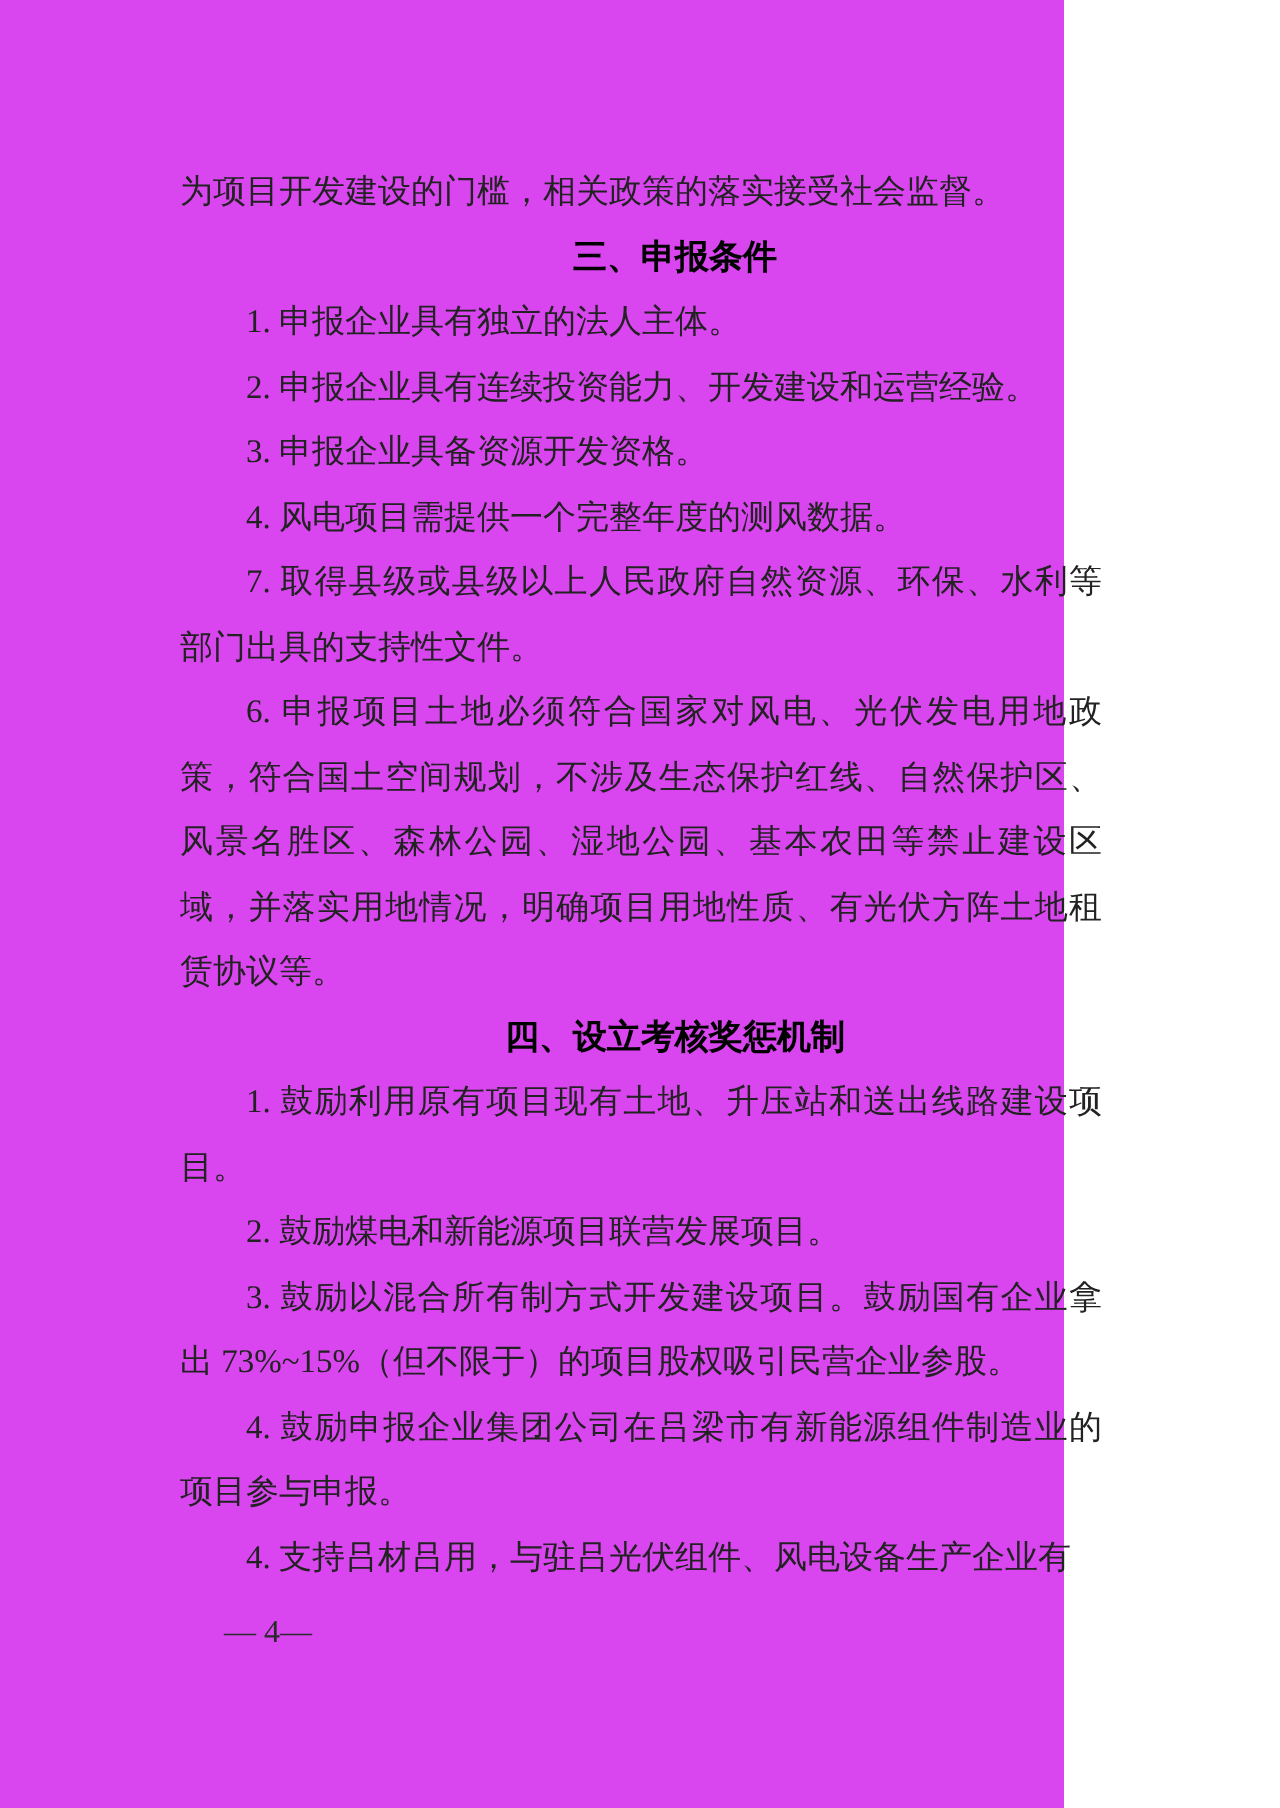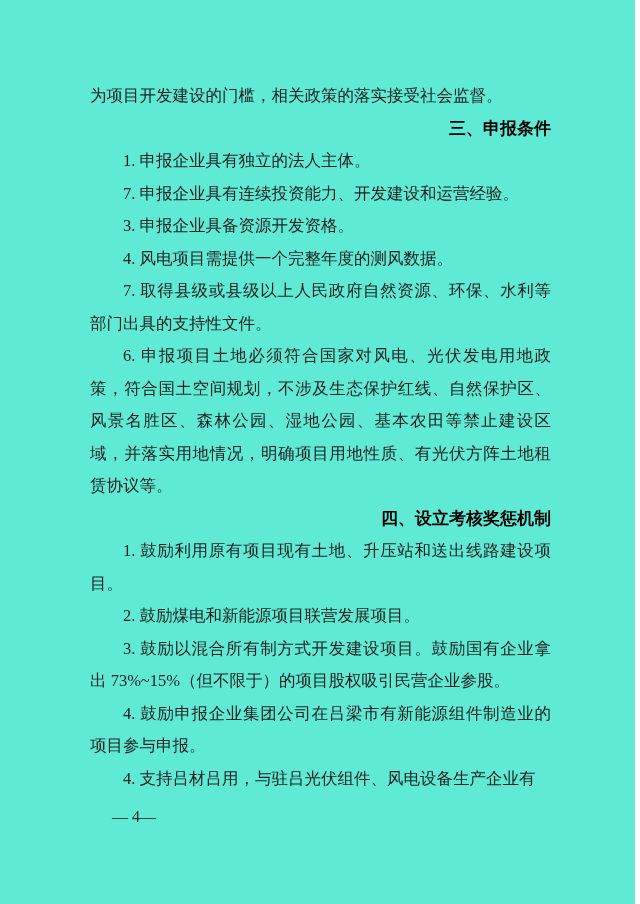--- a/index.html
+++ b/index.html
@@ -8,23 +8,23 @@
   }
   body {
     width: 640px;
     height: 904px;
     background: #ffffff;
     overflow: hidden;
     font-family: "Liberation Serif", "DejaVu Serif", serif;
   }
   .page {
     position: relative;
-    width: 635px;
+    width: 532px;
     height: 904px;
-    background: #5eead4;
+    background: #d946ef;
   }
   .content {
     position: absolute;
     left: 90px;
     top: 80px;
     width: 461px;
   }
   .content p {
     margin: 0;
     font-size: 16.5px;
@@ -36,41 +36,41 @@
   }
   .content p.indent {
     text-indent: 2em;
     font-family: Liberation Serif, serif;
   }
   .content p.heading {
     font-family: "Liberation Sans", "DejaVu Sans", sans-serif;
     font-weight: 700;
     color: #000000;
     font-size: 17px;
-    text-align: right;
+    text-align: center;
   }
   .page-number {
     position: absolute;
     left: 112px;
     top: 805px;
     font-size: 16px;
     line-height: 24px;
     color: #2a2a2a;
     font-family: "Liberation Serif", "DejaVu Serif", serif;
   }
 </style>
 </head>
 <body>
 
 <div class="page">
   <div class="content">
     <p class="body">为项目开发建设的门槛，相关政策的落实接受社会监督。</p>
     <p class="heading indent">三、申报条件</p>
     <p class="body indent">1. 申报企业具有独立的法人主体。</p>
-    <p class="body indent">7. 申报企业具有连续投资能力、开发建设和运营经验。</p>
+    <p class="body indent">2. 申报企业具有连续投资能力、开发建设和运营经验。</p>
     <p class="body indent">3. 申报企业具备资源开发资格。</p>
     <p class="body indent">4. 风电项目需提供一个完整年度的测风数据。</p>
     <p class="body indent">7. 取得县级或县级以上人民政府自然资源、环保、水利等部门出具的支持性文件。</p>
     <p class="body indent">6. 申报项目土地必须符合国家对风电、光伏发电用地政策，符合国土空间规划，不涉及生态保护红线、自然保护区、风景名胜区、森林公园、湿地公园、基本农田等禁止建设区域，并落实用地情况，明确项目用地性质、有光伏方阵土地租赁协议等。</p>
     <p class="heading indent">四、设立考核奖惩机制</p>
     <p class="body indent">1. 鼓励利用原有项目现有土地、升压站和送出线路建设项目。</p>
     <p class="body indent">2. 鼓励煤电和新能源项目联营发展项目。</p>
     <p class="body indent">3. 鼓励以混合所有制方式开发建设项目。鼓励国有企业拿出 73%~15%（但不限于）的项目股权吸引民营企业参股。</p>
     <p class="body indent">4. 鼓励申报企业集团公司在吕梁市有新能源组件制造业的项目参与申报。</p>
     <p class="body indent">4. 支持吕材吕用，与驻吕光伏组件、风电设备生产企业有</p>

